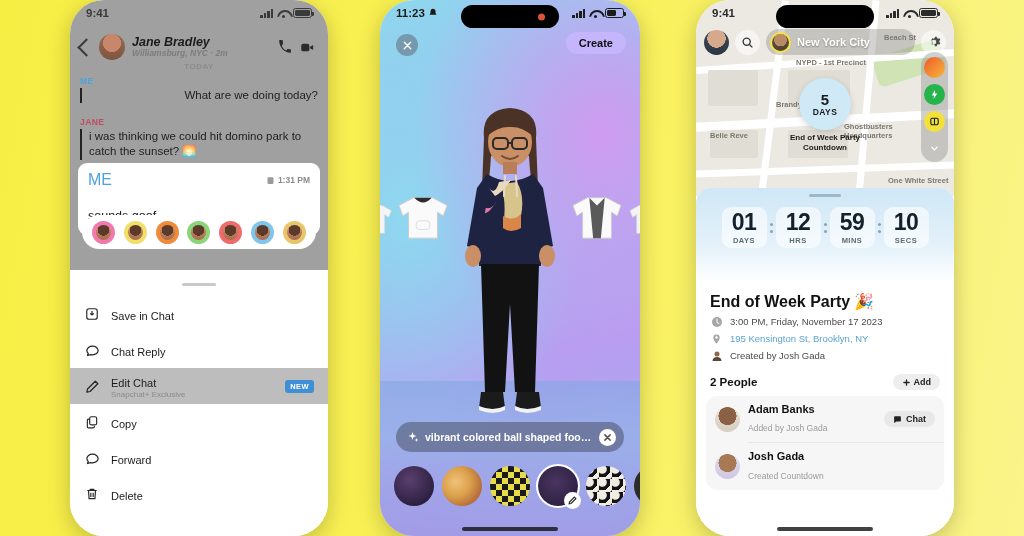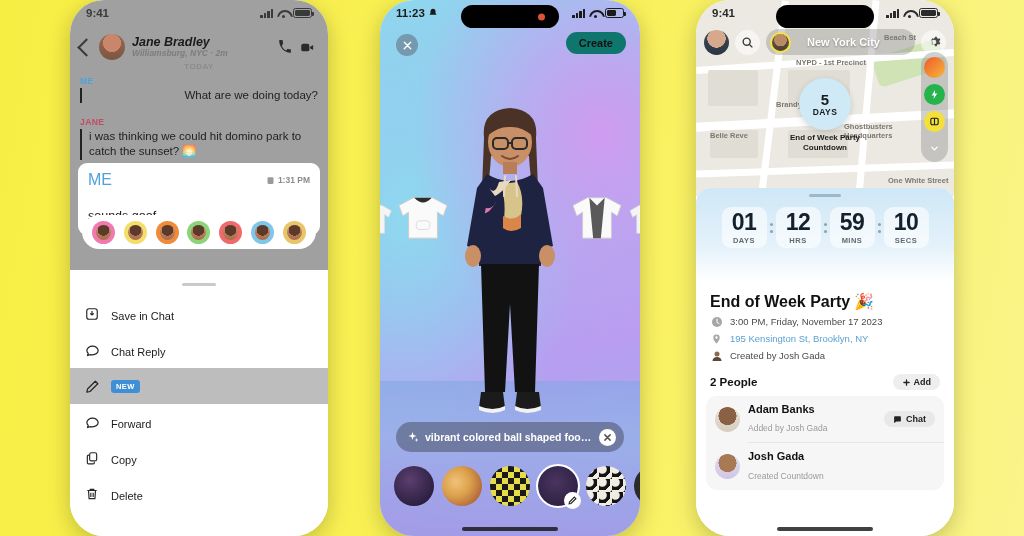--- a/index.html
+++ b/index.html
@@ -90,21 +90,21 @@
   .p2-bg { position:absolute; inset:0;
     background:
       radial-gradient(120% 70% at 85% 25%, #cf9bf0 0%, rgba(207,155,240,0) 60%),
       radial-gradient(110% 80% at 10% 40%, #8fd8ef 0%, rgba(143,216,239,0) 62%),
       linear-gradient(165deg,#8fd6ee 0%,#9db6f0 38%,#b89df0 66%,#9fb0ee 100%);
   }
   .p2-floor { position:absolute; left:0; right:0; bottom:0; height:155px;
     background:linear-gradient(#7fa8e2 0%, #8db6e6 35%, #a08fe0 100%); opacity:.55; }
   .p2-close { position:absolute; left:16px; top:34px; width:22px; height:22px; border-radius:50%;
     background:rgba(95,105,120,.55); display:flex; align-items:center; justify-content:center; }
-  .p2-create { position:absolute; right:14px; top:32px; background:#0f766e; border-radius:14px;
+  .p2-create { position:absolute; right:14px; top:32px; background:#c4b5fd; border-radius:14px;
     padding:5px 13px; font-size:11px; font-weight:bold; color:#111; }
   .hoodie { position:absolute; width:58px; height:52px; }
   .hoodie.left { left:14px; top:190px; }
   .hoodie.right { right:14px; top:190px; }
   .hoodie.edge-l { left:-26px; top:192px; width:40px; }
   .hoodie.edge-r { right:-26px; top:192px; width:40px; }
   .avatar-fig { position:absolute; left:50%; transform:translateX(-50%); bottom:110px; width:118px; height:330px; }
   .p2-prompt { position:absolute; left:16px; right:16px; bottom:84px; height:30px;
     background:rgba(70,75,95,.52); border-radius:16px; display:flex; align-items:center; gap:6px; padding:0 8px 0 11px; }
   .p2-prompt-txt { flex:1; font-size:10.5px; color:#fff; font-weight:bold; white-space:nowrap; overflow:hidden; text-overflow:ellipsis;}
@@ -119,21 +119,21 @@
   #phone3 { left: 696px; top: 0px; width: 258px; height: 536px; }
   .p3-map { position:absolute; inset:0 0 auto 0; height:196px; background:#ece9e2; overflow:hidden; }
   .map-road { position:absolute; background:#fff; }
   .map-green { position:absolute; background:#cfe3b4; border-radius:6px; }
   .map-blk { position:absolute; background:#e0ddd5; border-radius:2px; }
   .map-lbl { position:absolute; font-size:7.5px; color:#7a7870; font-weight:bold; white-space:nowrap; }
   .p3-topbar { position:absolute; top:26px; left:0; right:0; height:32px; display:flex; align-items:center; padding:0 8px; gap:6px; z-index:20;}
   .p3-av { width:25px;height:25px;border-radius:50%;flex:none;
     background:radial-gradient(circle at 50% 34%, #d7a98c 0 44%, transparent 45%), linear-gradient(#3d4b5c,#2b3642); }
   .p3-round { width:25px;height:25px;border-radius:50%;background:rgba(255,255,255,.55);display:flex;align-items:center;justify-content:center;flex:none;}
-  .p3-citypill { flex:1; height:26px; background:rgba(120,120,120,.33); border-radius:14px; display:flex; align-items:center; gap:16px; padding:0 4px;}
+  .p3-citypill { flex:1; height:26px; background:rgba(120,120,120,.33); border-radius:14px; display:flex; align-items:center; gap:6px; padding:0 4px;}
   .p3-friend { width:21px;height:21px;border-radius:50%;border:2px solid #f5e14b;flex:none;
     background:radial-gradient(circle at 50% 36%, #b98a63 0 45%, transparent 46%), linear-gradient(#6d5a48,#4e3f32);}
   .p3-city { font-size:11px; font-weight:bold; color:#fff; text-shadow:0 1px 2px rgba(0,0,0,.35);}
   .p3-rail { position:absolute; right:6px; top:52px; width:27px; padding:5px 0 3px; border-radius:14px;
     background:rgba(150,150,150,.45); display:flex; flex-direction:column; align-items:center; gap:6px; z-index:20;}
   .rail-ic { width:21px;height:21px;border-radius:50%; display:flex;align-items:center;justify-content:center;font-size:10px;}
   .bubble-cd { position:absolute; left:50%; top:78px; transform:translateX(-50%); width:52px;height:52px;border-radius:50%;
     background:#cfe9f7; display:flex; flex-direction:column; align-items:center; justify-content:center; z-index:15;
     box-shadow:0 2px 6px rgba(0,0,0,.15);}
   .bubble-num { font-size:15px; font-weight:bold; color:#1b1b1b; line-height:1; }
@@ -286,43 +286,47 @@
           <span class="mi-label">Chat Reply</span>
         </span>
       </div>
 
       <div class="menu-item hl">
         <span class="mi-ic">
           <svg width="15" height="15" viewBox="0 0 24 24" fill="none" stroke="currentColor" stroke-width="2" stroke-linejoin="round">
               <path d="M16.5 3.5l4 4L8 20l-5 1 1-5L16.5 3.5z"></path>
             </svg>
         </span>
+        <span class="mi-txt">
+          <span class="mi-label">Edit Chat</span>
+          <span class="mi-sub" style="display:block">Snapchat+ Exclusive</span>
+        </span>
         <span class="badge-new">NEW</span>
-      </div>
-
-      <div class="menu-item">
-        <span class="mi-ic">
-          <svg width="15" height="15" viewBox="0 0 24 24" fill="none" stroke="currentColor" stroke-width="2" stroke-linejoin="round">
-              <path d="M3 12c0-3.9 4-7 9-7s9 3.1 9 7-4 7-9 7c-1 0-2-.2-3-.5L4 20l1.2-3.4C3.8 15.3 3 13.7 3 12z"></path>
-            </svg>
-        </span>
-        <span class="mi-txt">
-          <span class="mi-label">Forward</span>
-        </span>
       </div>
 
       <div class="menu-item">
         <span class="mi-ic">
           <svg width="14" height="14" viewBox="0 0 24 24" fill="none" stroke="currentColor" stroke-width="2">
               <rect x="8" y="3" width="12" height="14" rx="3"></rect>
               <path d="M16 19v1a2 2 0 01-2 2H6a2 2 0 01-2-2V9a2 2 0 012-2h1"></path>
             </svg>
         </span>
         <span class="mi-txt">
           <span class="mi-label">Copy</span>
+        </span>
+      </div>
+
+      <div class="menu-item">
+        <span class="mi-ic">
+          <svg width="15" height="15" viewBox="0 0 24 24" fill="none" stroke="currentColor" stroke-width="2" stroke-linejoin="round">
+              <path d="M3 12c0-3.9 4-7 9-7s9 3.1 9 7-4 7-9 7c-1 0-2-.2-3-.5L4 20l1.2-3.4C3.8 15.3 3 13.7 3 12z"></path>
+            </svg>
+        </span>
+        <span class="mi-txt">
+          <span class="mi-label">Forward</span>
         </span>
       </div>
 
       <div class="menu-item">
         <span class="mi-ic">
           <svg width="14" height="14" viewBox="0 0 24 24" fill="none" stroke="currentColor" stroke-width="2">
               <path d="M4 6h16M9 6V4h6v2M6 6l1 14h10l1-14M10 10v7M14 10v7"></path>
             </svg>
         </span>
         <span class="mi-txt">

